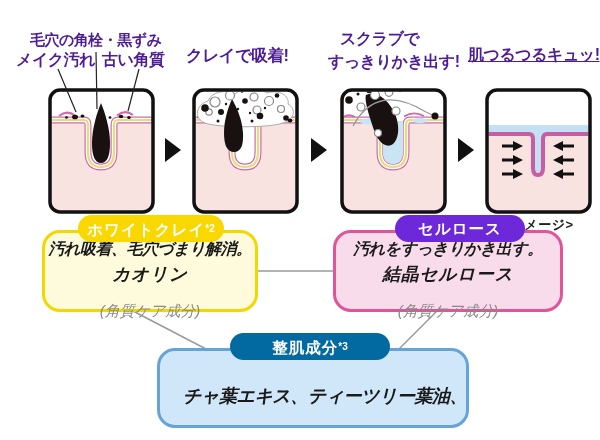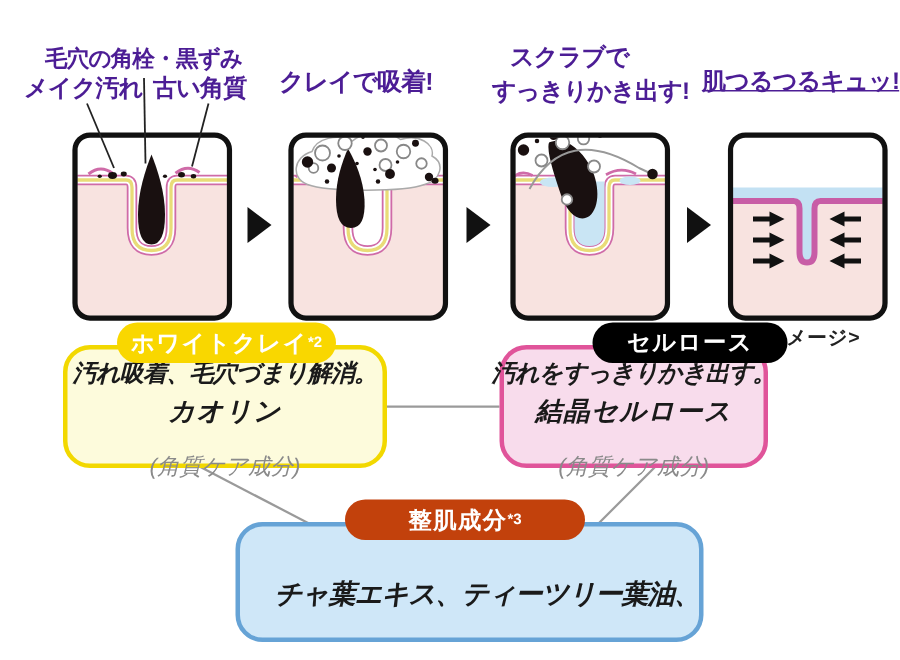--- a/index.html
+++ b/index.html
@@ -36,22 +36,22 @@
   }
   .box-yellow{border:3px solid #f2d800;background:#fdfbdc;}
   .box-pink{border:3px solid #e0549a;background:#f8dcec;}
   .box-blue{border:3px solid #66a3d6;background:#cfe7f8;padding-left:24px;}
   .pill{
     position:absolute;z-index:5;border-radius:14px;color:#ffffff;
     font-weight:700;text-align:center;line-height:27px;height:27px;
     font-size:15.5px;letter-spacing:1px;white-space:nowrap;
   }
   .pill-yellow{background:#f9d700;text-align:center;}
-  .pill-pink{background:#000000;}
-  .pill-blue{background:#c2410c;}
+  .pill-pink{background:#6d28d9;}
+  .pill-blue{background:#0369a1;}
   .pill .note-sup{font-size:10px;vertical-align:3px;letter-spacing:0;}
   .ing-line1{font-size:16px;font-weight:700;margin-top:17px;white-space:nowrap;letter-spacing:-0.5px;}
   .ing-line2{font-size:17.5px;font-weight:700;margin-top:2px;white-space:nowrap;letter-spacing:1px;}
   .ing-note{font-size:15px;color:#8a8a8a;margin-top:16px;white-space:nowrap;}
   .box-blue .ing-line1{font-size:18px;margin-top:16px;}
   .box-blue .ing-line2{font-size:18px;margin-top:3px;}
 </style>
 </head>
 <body>
 
@@ -219,21 +219,21 @@
 
 <div class="ing-box box-yellow" style="left:42px;top:230px;width:216px;height:82px;">
   <div class="ing-line1">汚れ吸着、毛穴づまり解消。</div>
   <div class="ing-line2">カオリン</div>
   <div class="ing-note">(角質ケア成分)</div>
 </div>
 <div class="pill pill-yellow" style="left:78px;top:215px;width:146px;">
   <span>ホワイトクレイ</span><span class="note-sup">*2</span>
 </div>
 
-<div class="ing-box box-pink" style="left:333px;top:230px;width:179px;height:82px;">
+<div class="ing-box box-pink" style="left:333px;top:230px;width:230px;height:82px;">
   <div class="ing-line1">汚れをすっきりかき出す。</div>
   <div class="ing-line2">結晶セルロース</div>
   <div class="ing-note">(角質ケア成分)</div>
 </div>
 <div class="pill pill-pink" style="left:395px;top:215px;width:130px;">
   <span>セルロース</span>
 </div>
 
 <div class="ing-box box-blue" style="left:157px;top:348px;width:312px;height:80px;">
   <div class="ing-line1">チャ葉エキス、ティーツリー葉油、</div>

